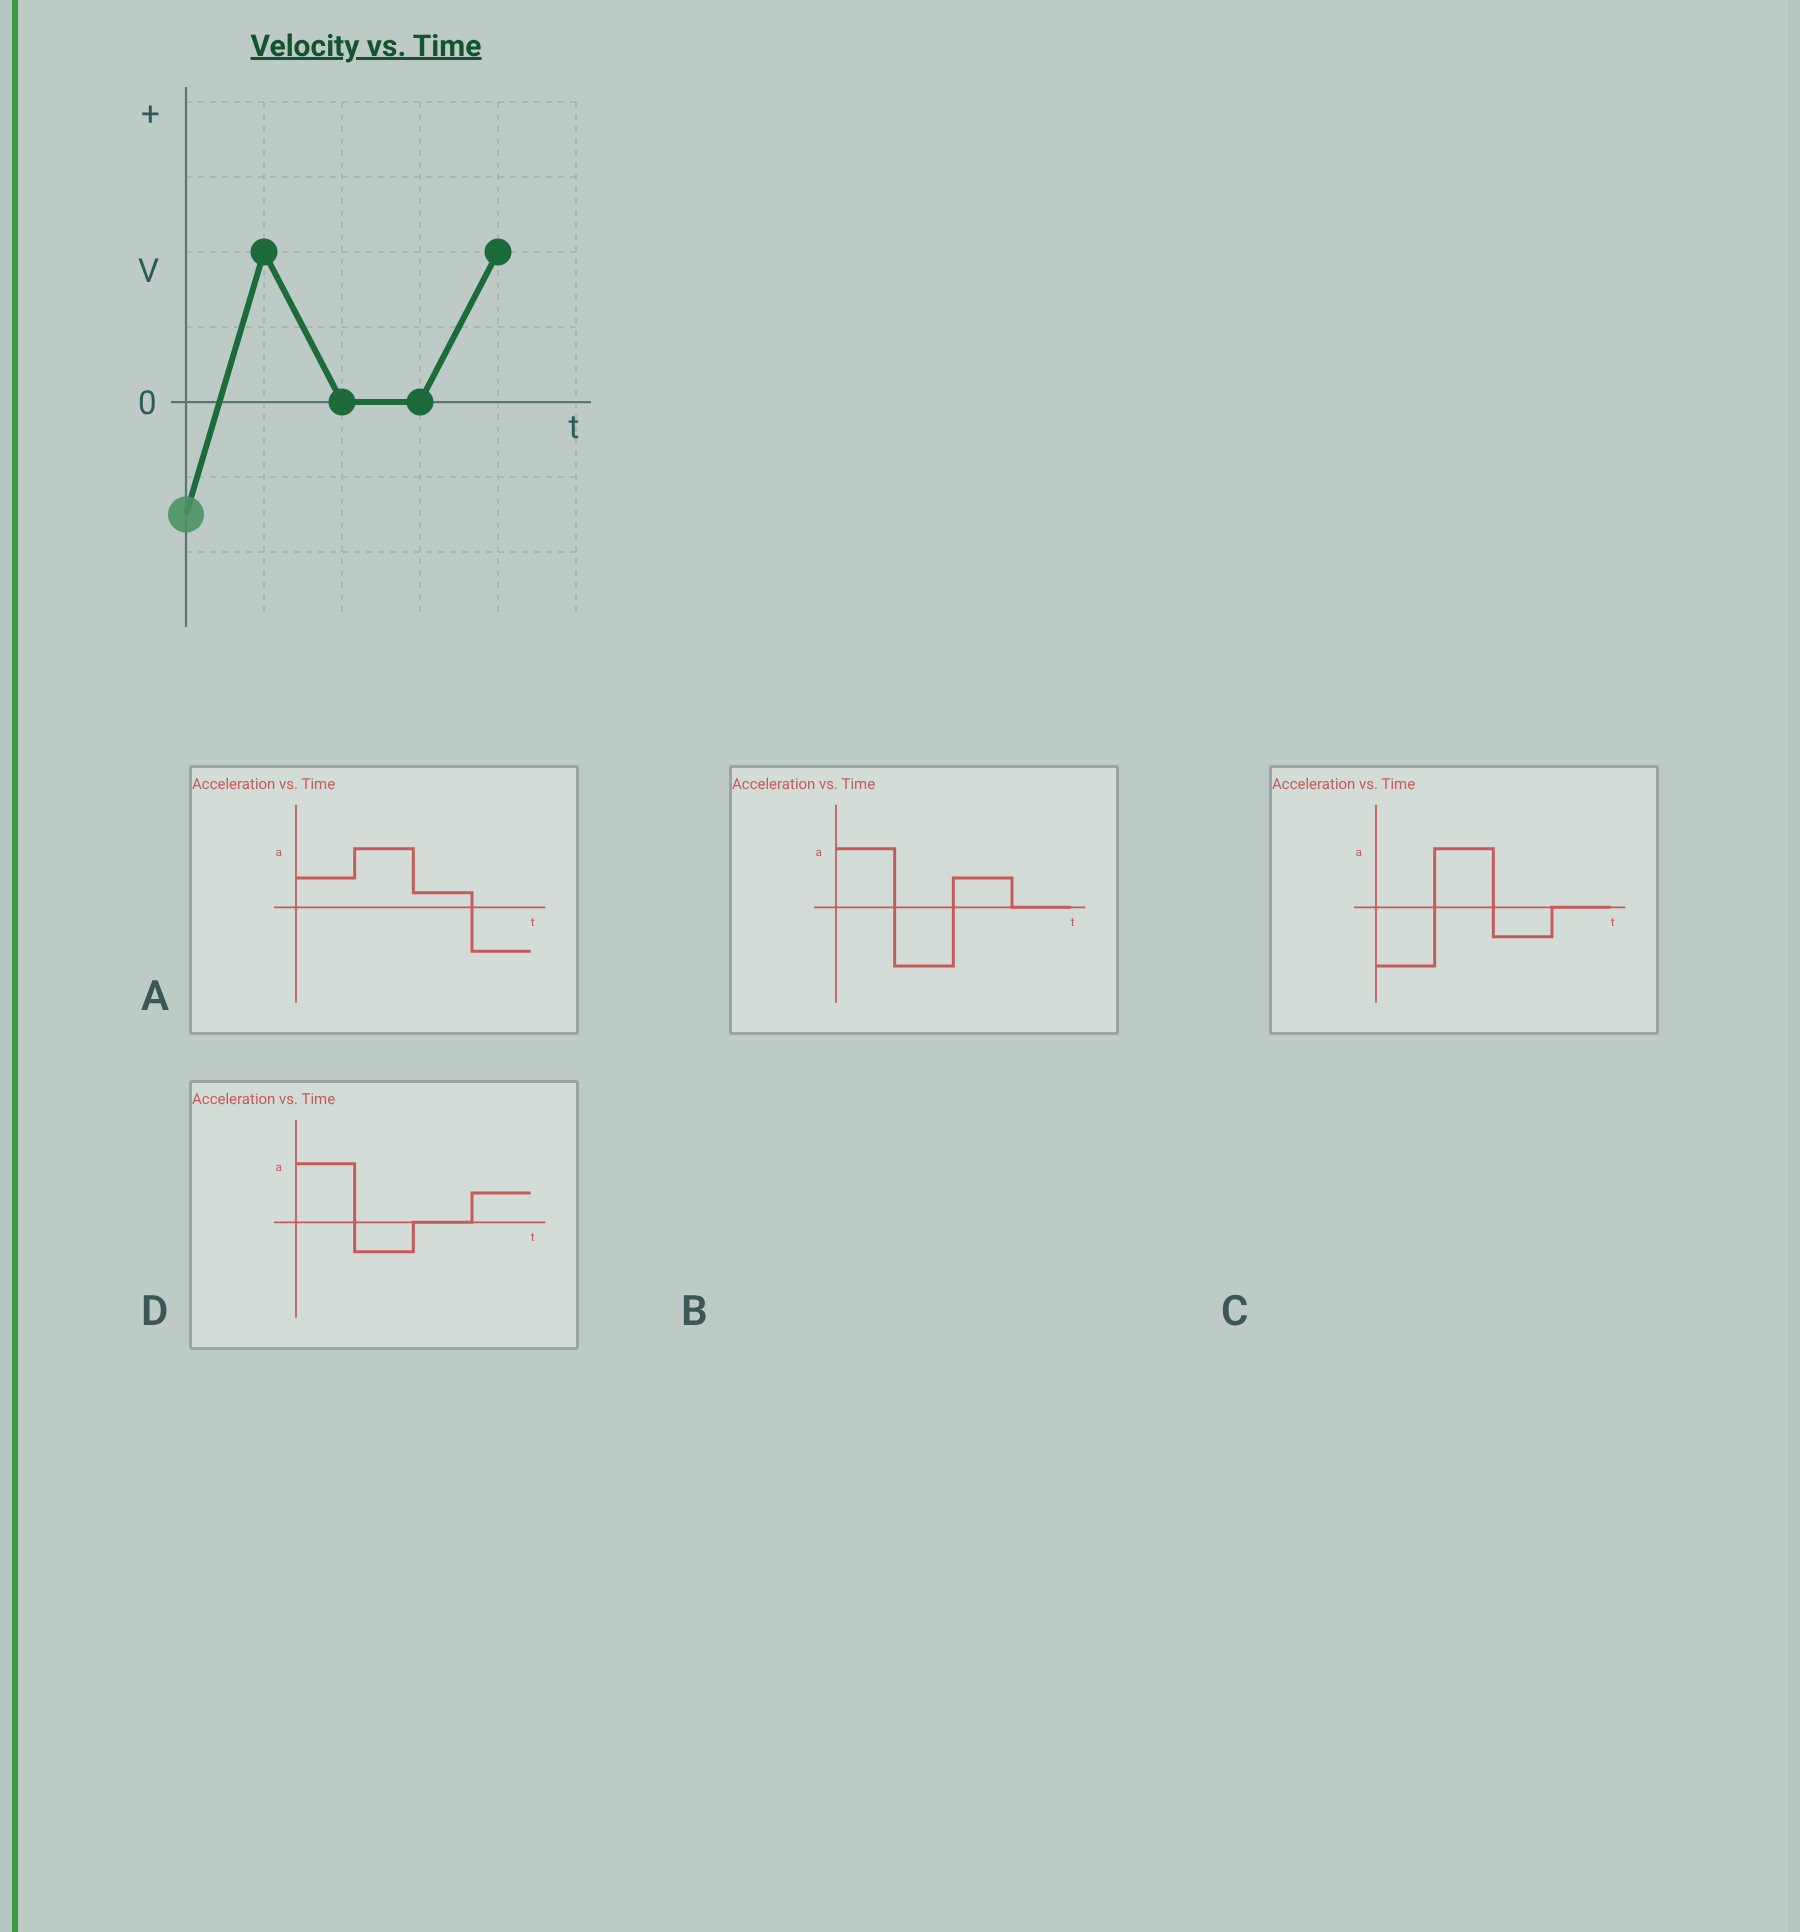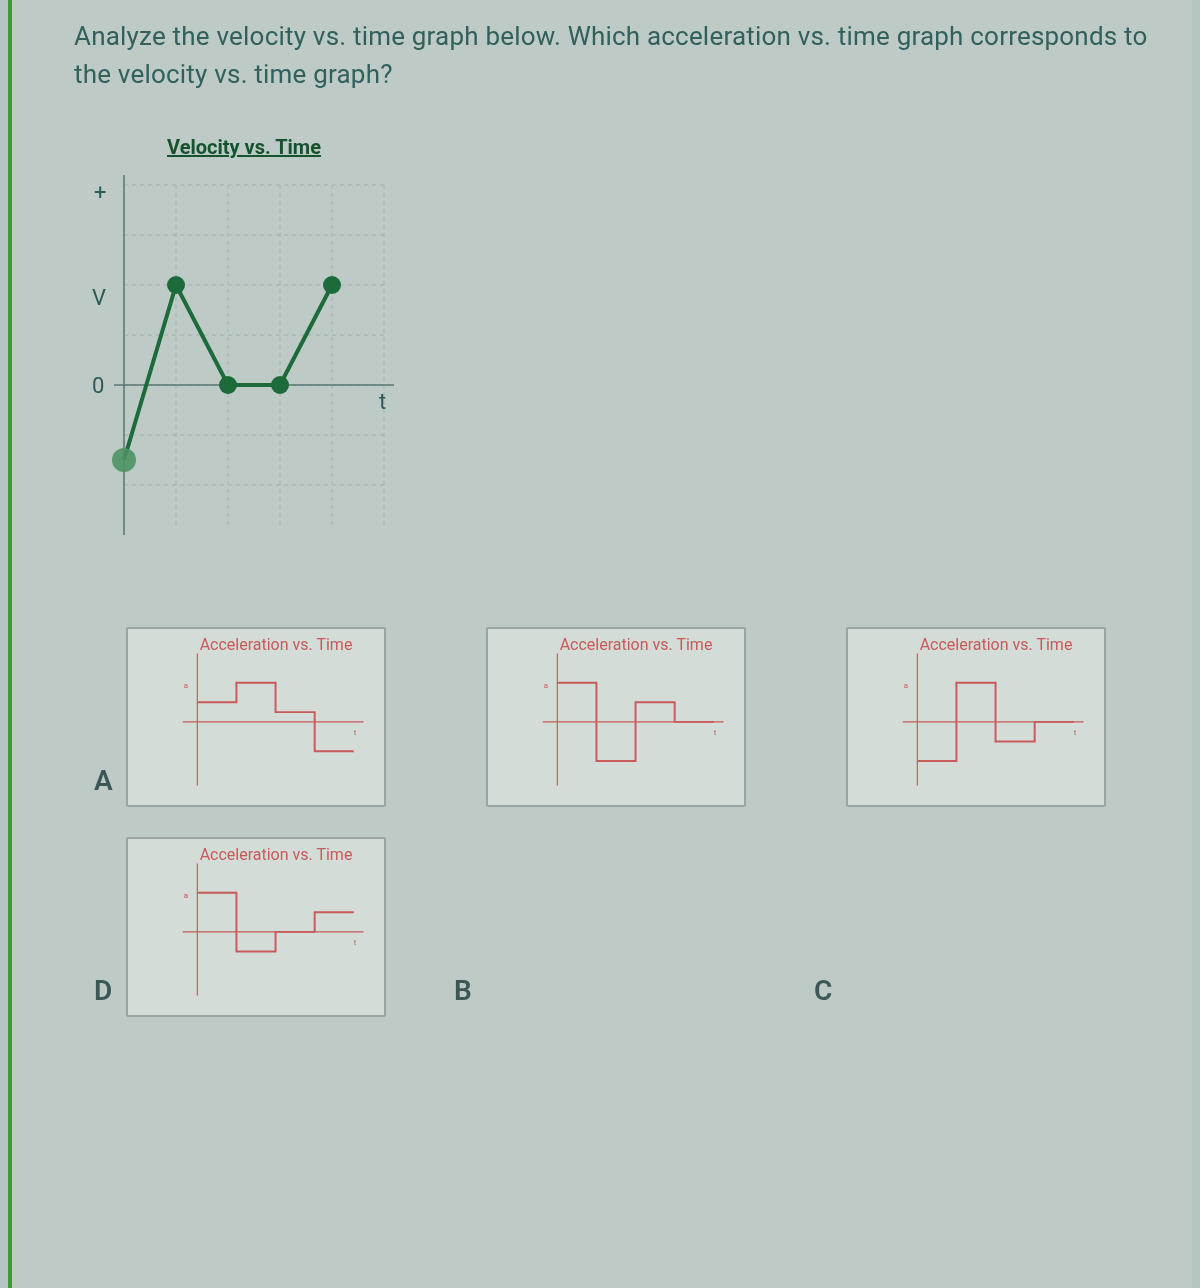--- a/index.html
+++ b/index.html
@@ -74,24 +74,22 @@
     position: absolute;
     left: 10px;
     bottom: 10px;
     font-size: 28px;
     font-weight: 600;
     color: #3b5857;
   }
   .mini-title {
     position: absolute;
     top: 6px; left: 0; right: 0;
-    text-align: center;
-    font-size: 16px;
+    font-size: 10px;
     color: #c85a5a;
-    margin-left: 40px;
   }
   .mini-svg {
     position: absolute;
     left: 0; top: 0;
     width: 100%; height: 100%;
   }
   
   .ax { stroke: #5a7673; stroke-width: 1.5; }
   .gr { stroke: #8ea5a0; stroke-width: 1; stroke-dasharray: 4 4; opacity: 0.6; }
   .dataline { stroke: #1d6a3a; stroke-width: 4; fill: none; }
@@ -100,21 +98,20 @@
   .lbl { fill: #2d5c58; font-size: 22px; font-family: inherit; }
   .mini-ax { stroke: #c85a5a; stroke-width: 1.2; }
   .mini-line { stroke: #c85a5a; stroke-width: 2; fill: none; }
   .mini-lbl { fill: #c85a5a; font-size: 8px; }
 </style>
 </head>
 <body>
 
 <div class="frame">
 
-  <p class="question-text">Analyze the velocity vs. time graph below. Which acceleration vs. time graph corresponds to the velocity vs. time graph?</p>
 
   <div class="main-chart-box">
     <div class="chart-title">Velocity vs. Time</div>
     <svg class="main-svg" viewBox="0 0 320 400">
 
       <line class="gr" x1="40" y1="20" x2="40" y2="360"></line>
       <line class="gr" x1="92" y1="20" x2="92" y2="360"></line>
       <line class="gr" x1="144" y1="20" x2="144" y2="360"></line>
       <line class="gr" x1="196" y1="20" x2="196" y2="360"></line>
       <line class="gr" x1="248" y1="20" x2="248" y2="360"></line>

